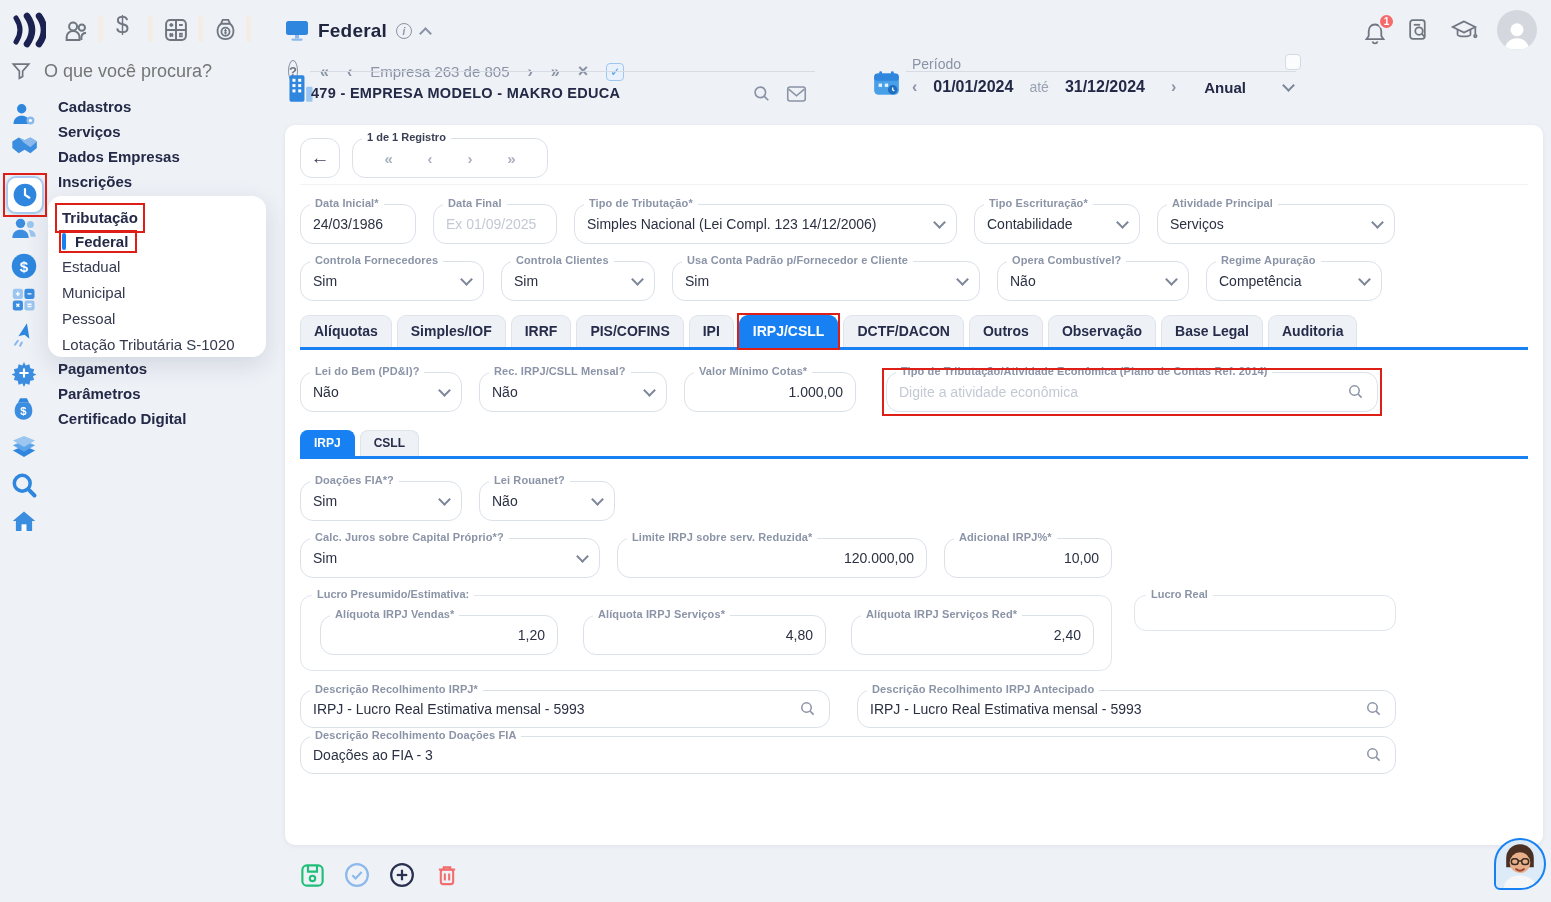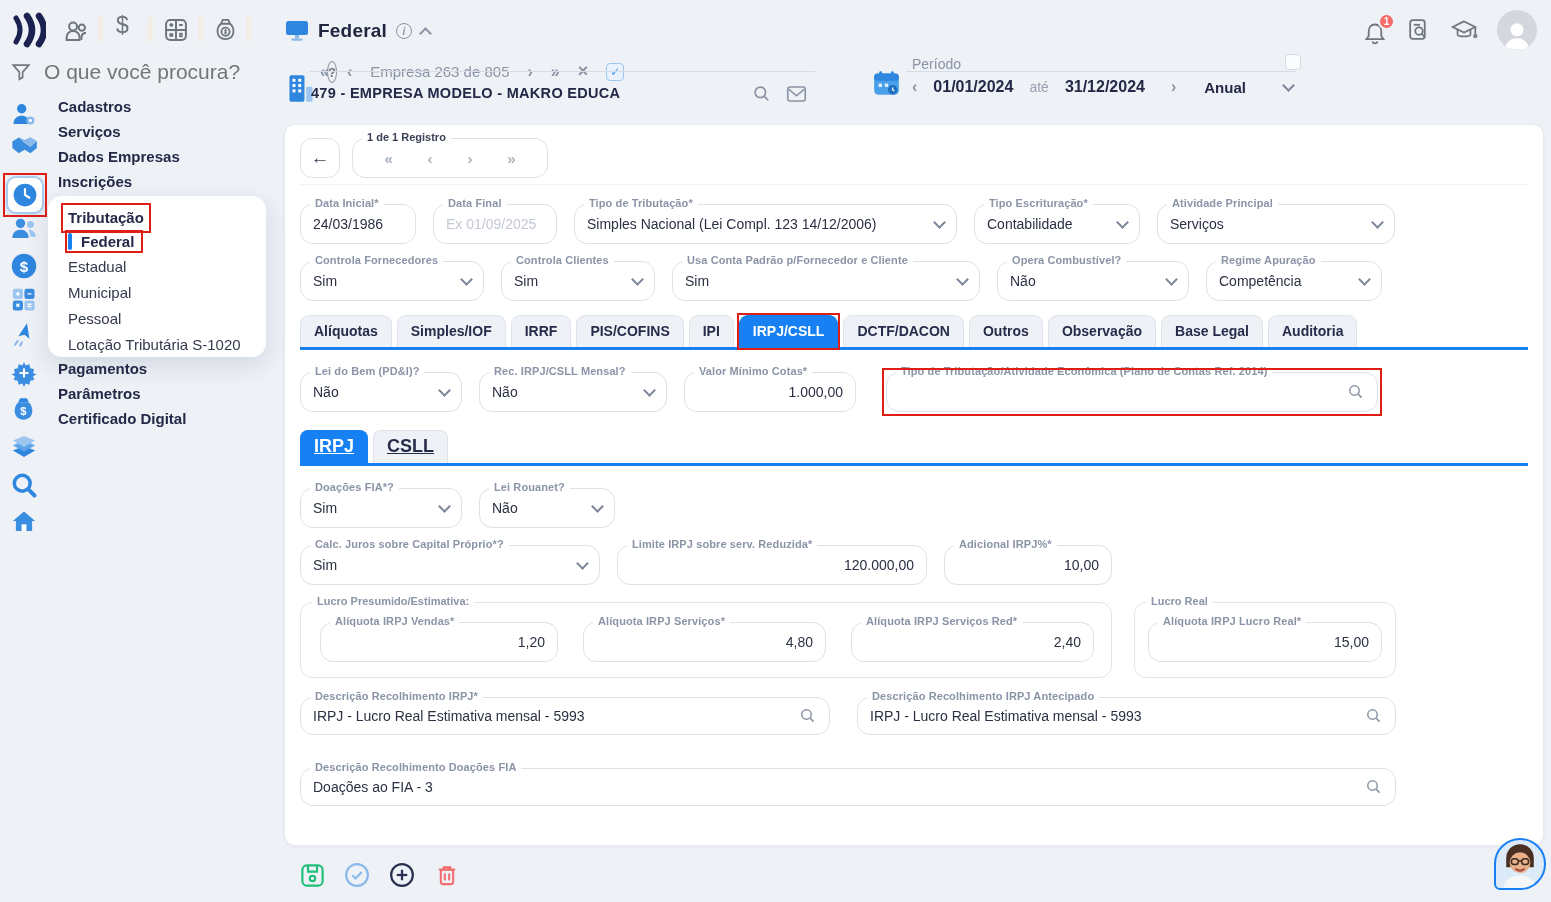--- a/index.html
+++ b/index.html
@@ -20,32 +20,32 @@
   .chev-up{width:9px;height:9px;border-left:2px solid #8a93a5;border-top:2px solid #8a93a5;transform:rotate(45deg);margin-top:4px;}
 
   .top-right{position:absolute;right:14px;top:10px;display:flex;align-items:center;gap:19px;}
   .bell-wrap{position:relative;padding-top:8px;}
   .badge{position:absolute;top:0;right:-8px;min-width:17px;height:17px;background:#f56a6a;border-radius:50%;
     color:#fff;font-size:10px;font-weight:700;display:flex;align-items:center;justify-content:center;border:2px solid #eef1f6;}
   .avatar{width:40px;height:40px;border-radius:50%;background:#d4d8de;overflow:hidden;display:flex;align-items:flex-end;justify-content:center;}
 
   
   .search-row{position:absolute;left:10px;top:60px;width:258px;display:flex;align-items:center;gap:12px;}
-  .search-ph{font-size:21px;color:#9aa2b1;flex:1;border:0;background:transparent;outline:0;font-family:inherit;}
+  .search-ph{font-size:18px;color:#9aa2b1;flex:1;border:0;background:transparent;outline:0;font-family:inherit;}
   .help-circle{width:22px;height:22px;border:1.7px solid #8a93a5;border-radius:50%;color:#6f7680;font-size:13px;
     display:flex;align-items:center;justify-content:center;font-weight:600;}
 
   .rail-icon{position:absolute;left:10px;}
   .clock-box{position:absolute;left:6px;top:176px;width:38px;height:38px;background:#fff;border:2px solid #a9cbf0;
     border-radius:10px;display:flex;align-items:center;justify-content:center;box-shadow:0 1px 4px rgba(40,90,160,.18);}
   .ann::after{content:"";position:absolute;inset:-5px;border:2.5px solid #dd1f17;pointer-events:none;}
 
   .menu-item{position:absolute;left:58px;font-size:15px;font-weight:700;color:#232946;line-height:22px;white-space:nowrap;}
   .popup{position:absolute;left:48px;top:196px;width:218px;height:161px;background:#fff;border-radius:14px;
-    box-shadow:0 8px 24px rgba(40,60,100,.14);padding:9px 20px;}
+    box-shadow:0 8px 24px rgba(40,60,100,.14);padding:9px 14px;}
   .popup-item{font-size:15px;color:#343a4e;line-height:26px;white-space:nowrap;}
   .popup-title{font-size:15px;font-weight:700;color:#232946;line-height:26px;position:relative;display:inline-block;}
   .popup-title.ann::after{inset:-2px -7px;}
   .fed-row{position:relative;display:inline-flex;align-items:center;gap:9px;margin:2px 0 1px 0;}
   .fed-row.ann::after{inset:-3px -9px -3px -3px;}
   .blue-bar{width:4px;height:17px;background:#1781f3;border-radius:2px;}
   .fed-label{font-size:15px;font-weight:700;color:#232946;}
 
   
   .company-block{position:absolute;left:285px;top:58px;width:530px;}
@@ -93,22 +93,22 @@
   .field input::placeholder{color:#c3c9d4;}
   .sicon{margin-left:auto;flex:none;}
 
   
   .tabs{display:flex;gap:5px;border-bottom:3px solid #1781f3;margin-top:14px;align-items:center;}
   .tab{padding:7px 13px 8px;font-size:14px;font-weight:600;color:#262c49;background:#eef1f6;border:1px solid #dfe4ea;
     border-bottom:0;border-radius:9px 9px 0 0;white-space:nowrap;}
   .tab.active{background:#1781f3;color:#fff;border-color:#1781f3;position:relative;}
   .tab.active.ann::after{inset:-3px;}
   .subtabs{display:flex;gap:5px;border-bottom:3px solid #1781f3;margin-top:18px;align-items:flex-end;}
-  .subtab{padding:5px 13px 6px;font-size:18px;font-weight:700;color:#262c49;background:#eef1f6;border:1px solid #dfe4ea;
-    border-bottom:0;border-radius:8px 8px 0 0;text-decoration:underline;}
+  .subtab{padding:5px 13px 6px;font-size:12px;font-weight:700;color:#262c49;background:#eef1f6;border:1px solid #dfe4ea;
+    border-bottom:0;border-radius:8px 8px 0 0;}
   .subtab.active{background:#1781f3;color:#fff;border-color:#1781f3;}
 
   .group{position:relative;border:1.4px solid #e1e6ec;border-radius:12px;padding:19px 19px 15px;display:flex;gap:25px;}
   .glabel{position:absolute;top:-8px;left:11px;background:#fff;padding:0 5px;font-size:11px;font-weight:700;color:#8b94a7;white-space:nowrap;}
 
   
   .actions{position:absolute;left:297px;top:860px;display:flex;gap:15px;align-items:center;}
   .act-btn{width:30px;height:30px;display:flex;align-items:center;justify-content:center;}
 
   .chat-bubble{position:absolute;left:1494px;top:838px;width:52px;height:52px;border:2.5px solid #1781f3;
@@ -479,20 +479,21 @@
       <span class="flabel">Rec. IRPJ/CSLL Mensal?</span>
       <span class="fval">Não</span>
       <span class="chev"></span>
     </div>
     <div class="field right" style="width:172px;">
       <span class="flabel">Valor Mínimo Cotas*</span>
       <span class="fval">1.000,00</span>
     </div>
     <div class="field ann" style="width:492px;margin-left:13px;">
       <span class="flabel">Tipo de Tributação/Atividade Econômica (Plano de Contas Ref. 2014)</span>
+      <input placeholder="Digite a atividade econômica" style="">
       <span class="sicon">
         <svg width="18" height="18" viewBox="0 0 24 24" fill="none" stroke="#8a93a5" stroke-width="2">
           <circle cx="10" cy="10" r="6.3"></circle>
             <line x1="14.8" y1="14.8" x2="19.5" y2="19.5"></line>
         </svg>
       </span>
     </div>
   </div>
 
   <div class="subtabs">
@@ -540,24 +541,20 @@
         <span class="flabel">Alíquota IRPJ Serviços*</span>
         <span class="fval">4,80</span>
       </div>
       <div class="field right" style="width:243px;">
         <span class="flabel">Alíquota IRPJ Serviços Red*</span>
         <span class="fval">2,40</span>
       </div>
     </div>
     <div class="group" style="width:262px;padding:19px 13px 15px;">
       <span class="glabel">Lucro Real</span>
-      <div class="field right" style="flex:1;">
-        <span class="flabel">Alíquota IRPJ Lucro Real*</span>
-        <span class="fval">15,00</span>
-      </div>
     </div>
   </div>
 
   <div class="frow" style="margin-top:19px;gap:27px;align-items:center;">
     <div class="field" style="width:530px;height:38px;">
       <span class="flabel">Descrição Recolhimento IRPJ*</span>
       <span class="fval">IRPJ - Lucro Real Estimativa mensal - 5993</span>
       <span class="sicon">
         <svg width="18" height="18" viewBox="0 0 24 24" fill="none" stroke="#8a93a5" stroke-width="2">
           <circle cx="10" cy="10" r="6.3"></circle>
@@ -570,21 +567,21 @@
       <span class="fval">IRPJ - Lucro Real Estimativa mensal - 5993</span>
       <span class="sicon">
         <svg width="18" height="18" viewBox="0 0 24 24" fill="none" stroke="#8a93a5" stroke-width="2">
           <circle cx="10" cy="10" r="6.3"></circle>
             <line x1="14.8" y1="14.8" x2="19.5" y2="19.5"></line>
         </svg>
       </span>
     </div>
   </div>
 
-  <div class="frow" style="margin-top:33px;">
+  <div class="frow" style="margin-top:8px;">
     <div class="field" style="width:1096px;height:38px;">
       <span class="flabel">Descrição Recolhimento Doações FIA</span>
       <span class="fval">Doações ao FIA - 3</span>
       <span class="sicon">
         <svg width="18" height="18" viewBox="0 0 24 24" fill="none" stroke="#8a93a5" stroke-width="2">
           <circle cx="10" cy="10" r="6.3"></circle>
             <line x1="14.8" y1="14.8" x2="19.5" y2="19.5"></line>
         </svg>
       </span>
     </div>

